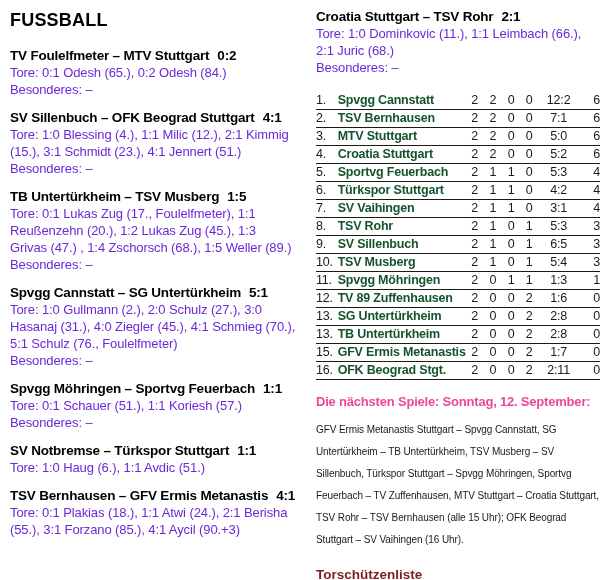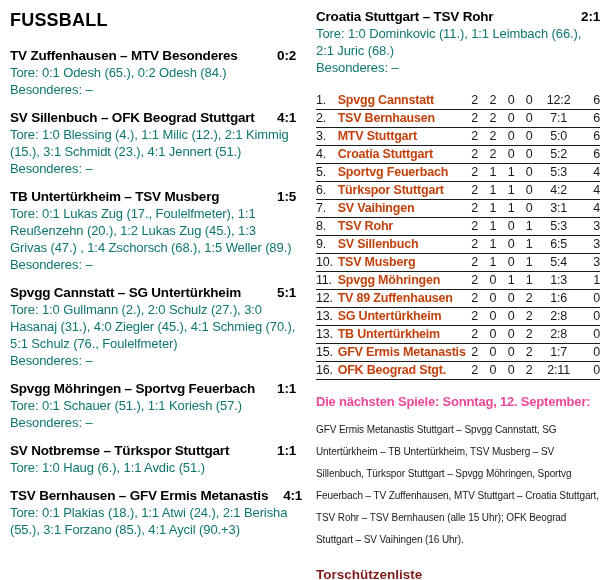--- a/index.html
+++ b/index.html
@@ -23,45 +23,45 @@
     font-size: 18px; font-weight: 800; color: #000;
     letter-spacing: 0.2px; margin: 2px 0 16px;
   }
   .league {
     font-size: 15.5px; font-weight: 800; color: #000;
     margin: 0 0 11px;
   }
 
   .match { margin-bottom: 11px; }
   .match-head {
-    display: flex; justify-content: space-between; align-items: baseline;
+    display: flex; align-items: baseline;
     font-size: 13.5px; font-weight: 700; color: #000;
-    line-height: 17px; letter-spacing: -0.2px; white-space: nowrap; gap: 7px;
+    line-height: 17px; letter-spacing: -0.2px; white-space: nowrap;
   }
   .match-head .score { margin-left: 8px; }
   .match-goals, .match-notes {
-    font-size: 13px; line-height: 17px; color: #0f766e;
+    font-size: 13px; line-height: 17px; color: #6d28d9;
     letter-spacing: -0.1px;
   }
 
   table.standings {
     width: 100%;
     border-collapse: collapse;
     margin: 16px 0 13px;
   }
   table.standings td {
     border-bottom: 1px solid #1a1a1a;
     font-size: 12.5px; line-height: 16px;
     padding: 0 0 1px 0;
     height: 17px;
     white-space: nowrap;
     letter-spacing: -0.2px;
   }
   td.c-rank { width: 22px; text-align: left; }
-  td.c-team { font-weight: 700; color: #c2410c; text-align: left; }
+  td.c-team { font-weight: 700; color: #14532d; text-align: left; }
   td.c-num  { width: 19px; text-align: center; }
   td.c-goals{ width: 42px; text-align: center; }
   td.c-pts  { width: 22px; text-align: right; }
 
   .next-head {
     font-size: 13px; font-weight: 700; color: #ec4899;
     line-height: 17px; letter-spacing: -0.2px;
   }
   .next-body {
     font-size: 10px; line-height: 22px; letter-spacing: -0.1px; margin-top: 9px;
@@ -80,21 +80,21 @@
 </head>
 <body>
 
 <div class="page">
 
   <div class="col col-left">
     <div class="kicker">FUSSBALL</div>
 
     <div class="match">
       <div class="match-head">
-        <span class="teams">TV Zuffenhausen – MTV Besonderes</span>
+        <span class="teams">TV Foulelfmeter – MTV Stuttgart</span>
         <span class="score">0:2</span>
       </div>
       <div class="match-goals">Tore: 0:1 Odesh (65.), 0:2 Odesh (84.)</div>
       <div class="match-notes">Besonderes: –</div>
     </div>
 
     <div class="match">
       <div class="match-head">
         <span class="teams">SV Sillenbuch – OFK Beograd Stuttgart</span>
         <span class="score">4:1</span>

